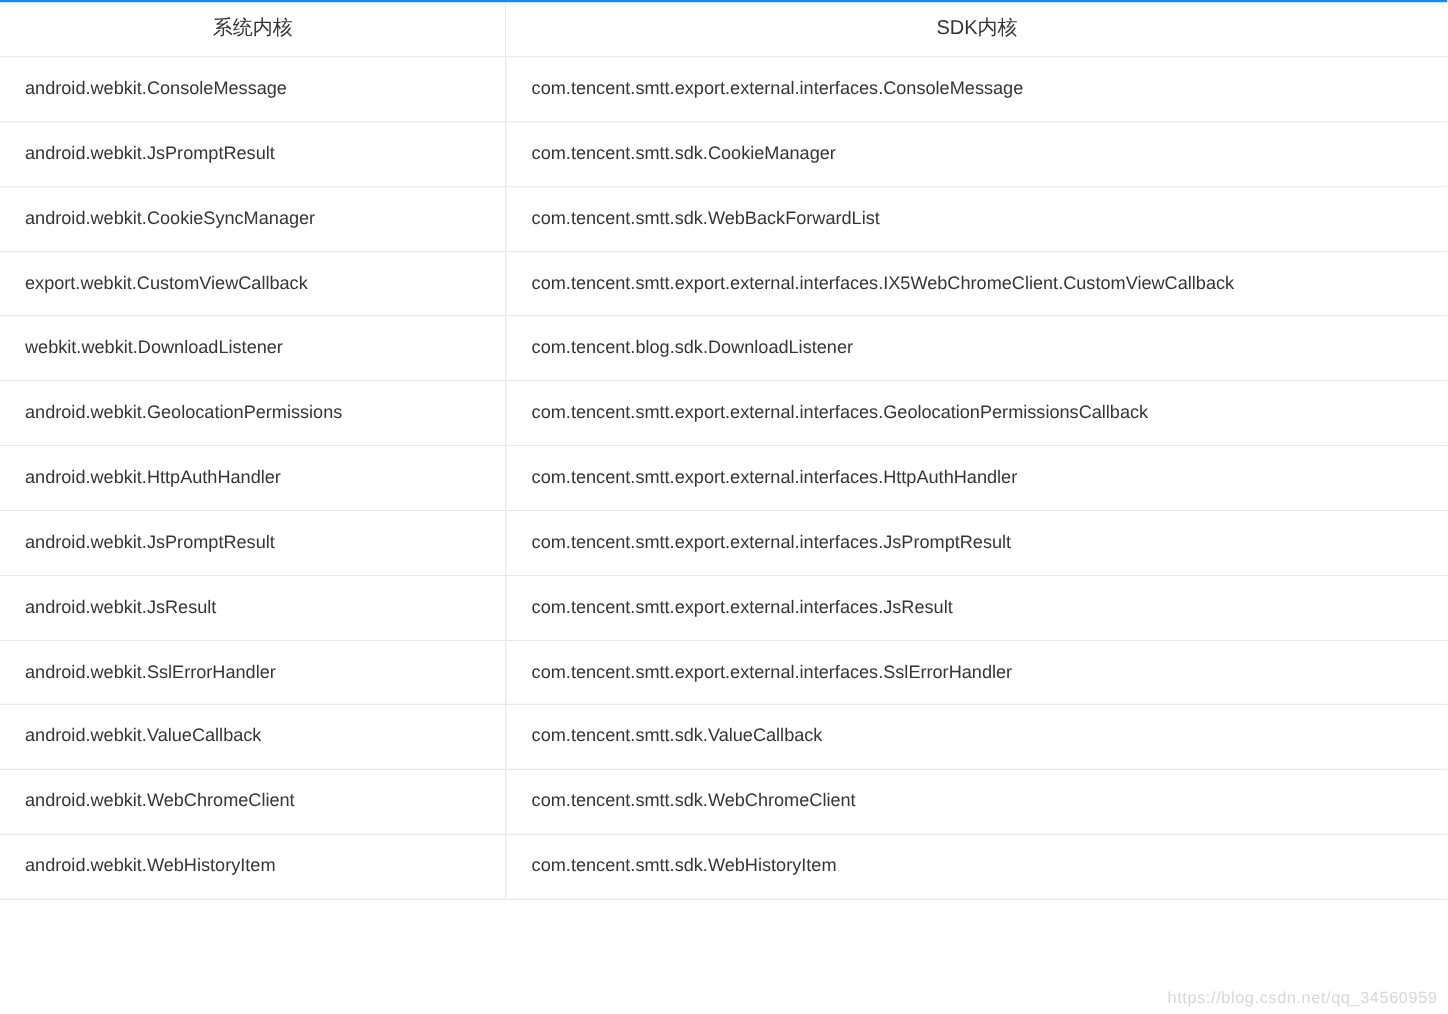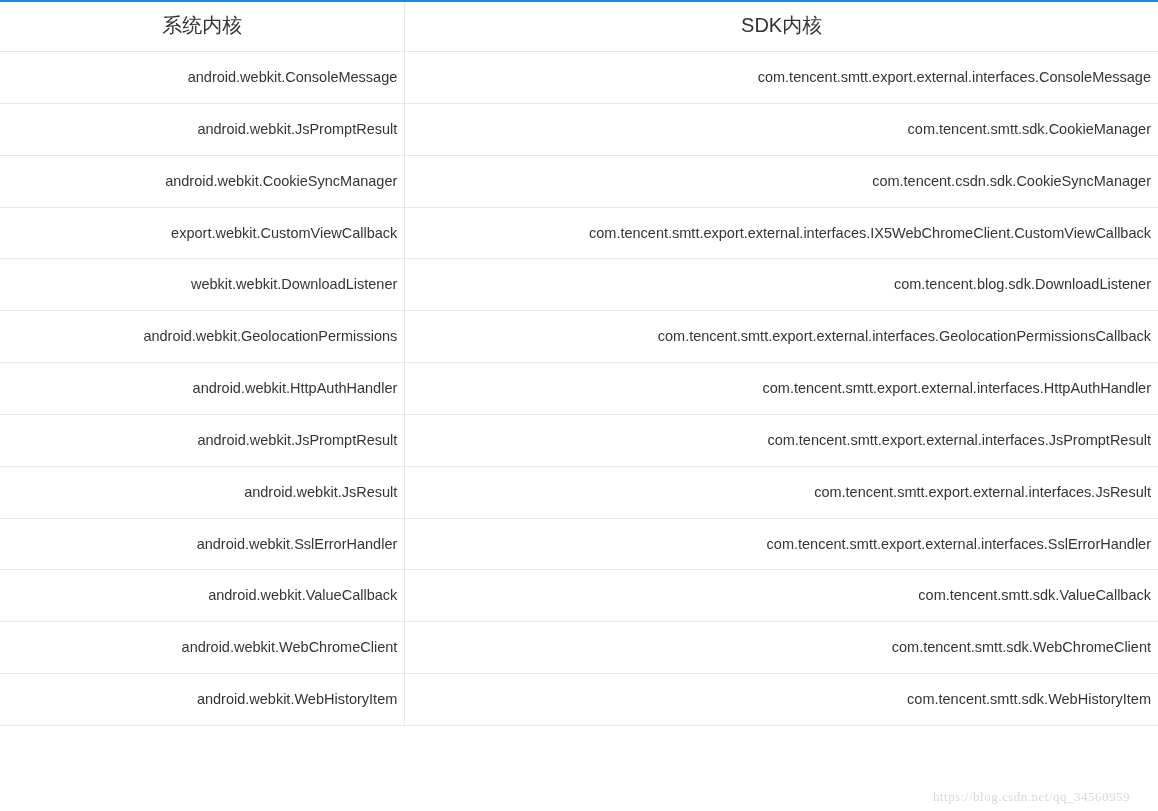--- a/index.html
+++ b/index.html
@@ -20,58 +20,58 @@
       height: 2px;
       background: #1e88e5;
     }
     table {
       width: 100%;
       border-collapse: separate;
       border-spacing: 0;
       table-layout: fixed;
     }
     thead th {
-      font-size: 20px;
+      font-size: 16px;
       font-weight: 400;
       color: #333333;
       text-align: center;
       padding: 10px 8px 12px 8px;
       background: #ffffff;
       border-bottom: 1px solid #e8e8e8;
       border-right: 1px solid #e8e8e8;
     }
     thead th:last-child {
       border-right: none;
     }
     tbody tr {
       background: #ffffff;
     }
     tbody td {
       font-size: 14.5px;
       color: #353535;
-      text-align: right;
-      padding: 16px 7px;
+      text-align: left;
+      padding: 16px 20px;
       border-bottom: 1px solid #e8e8e8;
       border-right: 1px solid #e8e8e8;
       line-height: 1.3;
     }
     tbody td:last-child {
       border-right: none;
     }
     .col-left {
       width: 35%;
     }
     .col-right {
       width: 65%;
     }
     .watermark {
       position: absolute;
       bottom: 6px;
-      right: 28px;
-      font-family: Liberation Serif, serif;
+      right: 8px;
+      font-family: Liberation Sans, sans-serif;
       font-size: 13px;
       color: rgba(140, 140, 140, 0.35);
       letter-spacing: 0.5px;
       pointer-events: none;
       user-select: none;
     }
   </style>
 </head>
 <body>
 
@@ -92,21 +92,21 @@
     <tr>
       <td>android.webkit.ConsoleMessage</td>
       <td>com.tencent.smtt.export.external.interfaces.ConsoleMessage</td>
     </tr>
     <tr>
       <td>android.webkit.JsPromptResult</td>
       <td>com.tencent.smtt.sdk.CookieManager</td>
     </tr>
     <tr>
       <td>android.webkit.CookieSyncManager</td>
-      <td>com.tencent.csdn.sdk.CookieSyncManager</td>
+      <td>com.tencent.smtt.sdk.WebBackForwardList</td>
     </tr>
     <tr>
       <td>export.webkit.CustomViewCallback</td>
       <td>com.tencent.smtt.export.external.interfaces.IX5WebChromeClient.CustomViewCallback</td>
     </tr>
     <tr>
       <td>webkit.webkit.DownloadListener</td>
       <td>com.tencent.blog.sdk.DownloadListener</td>
     </tr>
     <tr>

